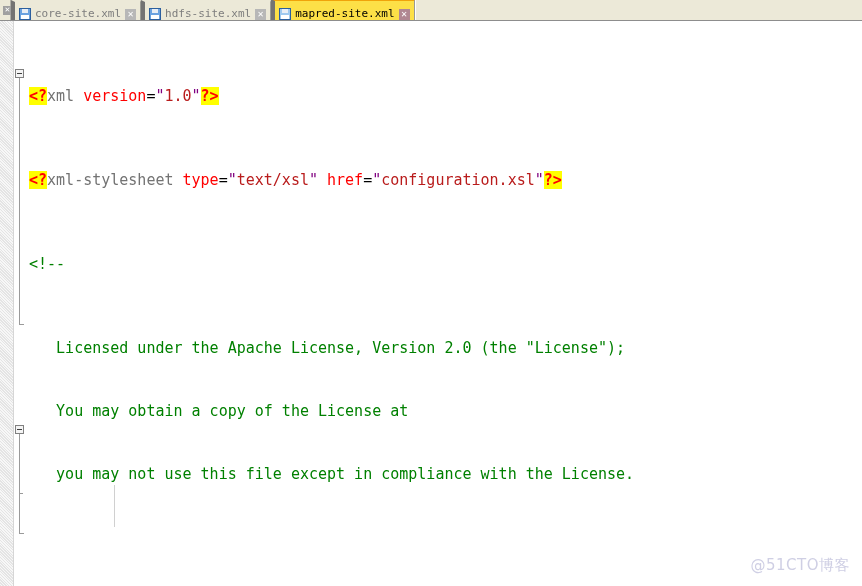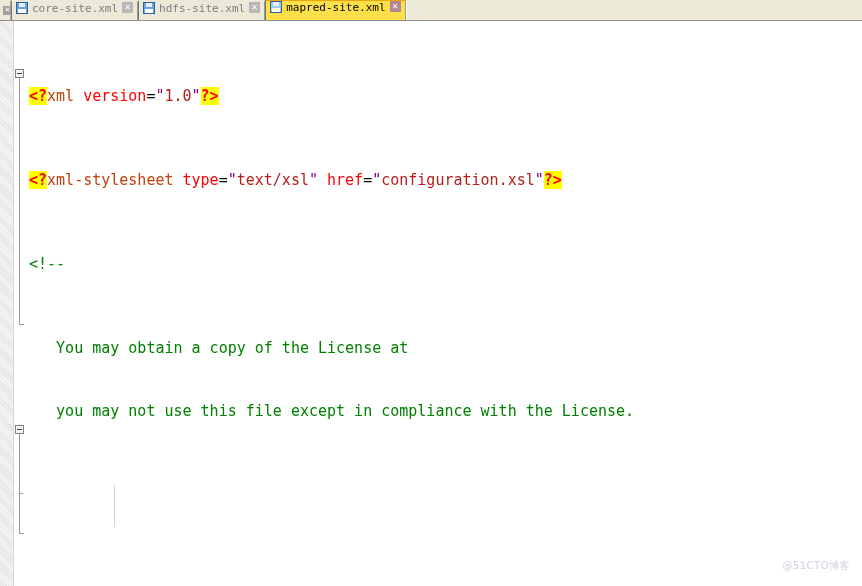--- a/index.html
+++ b/index.html
@@ -40,25 +40,25 @@
     width: 9px; height: 9px;
     background: #a0a0a0;
     color: #ffffff;
     font: 7px/9px "DejaVu Sans", sans-serif;
     text-align: center;
     margin-right: -2px;
   }
   .tab {
     height: 20px;
     display: flex;
-    align-items: flex-start;
+    align-items: flex-end;
     gap: 4px;
     padding: 0 4px 0 4px;
     background: #ece9d8;
-    border-left: 1px solid #737373;
+    border-left: 4px solid #737373;
     border-right: 1px solid #9a9a93;
     border-top: 2px solid #ece9d8;
     box-sizing: border-box;
     font-family: "DejaVu Sans Mono", "Liberation Mono", monospace;
     font-size: 11px;
     color: #7d7d7d;
     white-space: nowrap;
     cursor: default;
     margin-top: 32px;
   }
@@ -152,21 +152,21 @@
     overflow: hidden;
   }
   .line {
     height: 21px;
     position: relative;
     padding-left: 2px;
   }
 
   
   .pi-mark     { color: #ff0000; background: #ffff00; font-weight: bold; }
-  .pi-name     { color: #c2410c; }
+  .pi-name     { color: #737373; }
   .attr-name   { color: #ff0000; }
   .attr-eq     { color: #000000; }
   .attr-val    { color: #b91c1c; font-weight: normal; }
   .quote       { color: #800080; }
   .comment     { color: #008000; }
 
   
   .fold-box {
     position: absolute;
     left: 1px;
@@ -203,21 +203,21 @@
   .indent-guide {
     position: absolute;
     width: 1px;
     background: #d0d0d0;
   }
   .watermark {
     position: absolute;
     right: 12px;
     bottom: 10px;
     font-family: "DejaVu Sans", "Liberation Sans", sans-serif;
-    font-size: 10px;
+    font-size: 15px;
     color: #cfcfe4;
     letter-spacing: 0.5px;
     user-select: none;
     text-align: center;
   }
 </style>
 </head>
 <body>
 
 <div class="tabbar">
@@ -265,20 +265,21 @@
   </div>
 
   <div class="code">
 
     <div class="line"><span class="pi-mark">&lt;?</span><span class="pi-name">xml</span><span> </span><span class="attr-name">version</span><span class="attr-eq">=</span><span class="quote">"</span><span class="attr-val">1.0</span><span class="quote">"</span><span class="pi-mark">?&gt;</span></div>
 
     <div class="line"><span class="pi-mark">&lt;?</span><span class="pi-name">xml-stylesheet</span><span> </span><span class="attr-name">type</span><span class="attr-eq">=</span><span class="quote">"</span><span class="attr-val">text/xsl</span><span class="quote">"</span><span> </span><span class="attr-name">href</span><span class="attr-eq">=</span><span class="quote">"</span><span class="attr-val">configuration.xsl</span><span class="quote">"</span><span class="pi-mark">?&gt;</span></div>
 
     <div class="line"><span class="comment">&lt;!--</span></div>
 
+    <div class="line"><span class="comment">   Licensed under the Apache License, Version 2.0 (the "License");</span></div>
     <div class="line"><span class="comment">   You may obtain a copy of the License at</span></div>
     <div class="line"><span class="comment">   you may not use this file except in compliance with the License.</span></div>
     <div class="line"></div>
     
     
     
     
     
     
     

